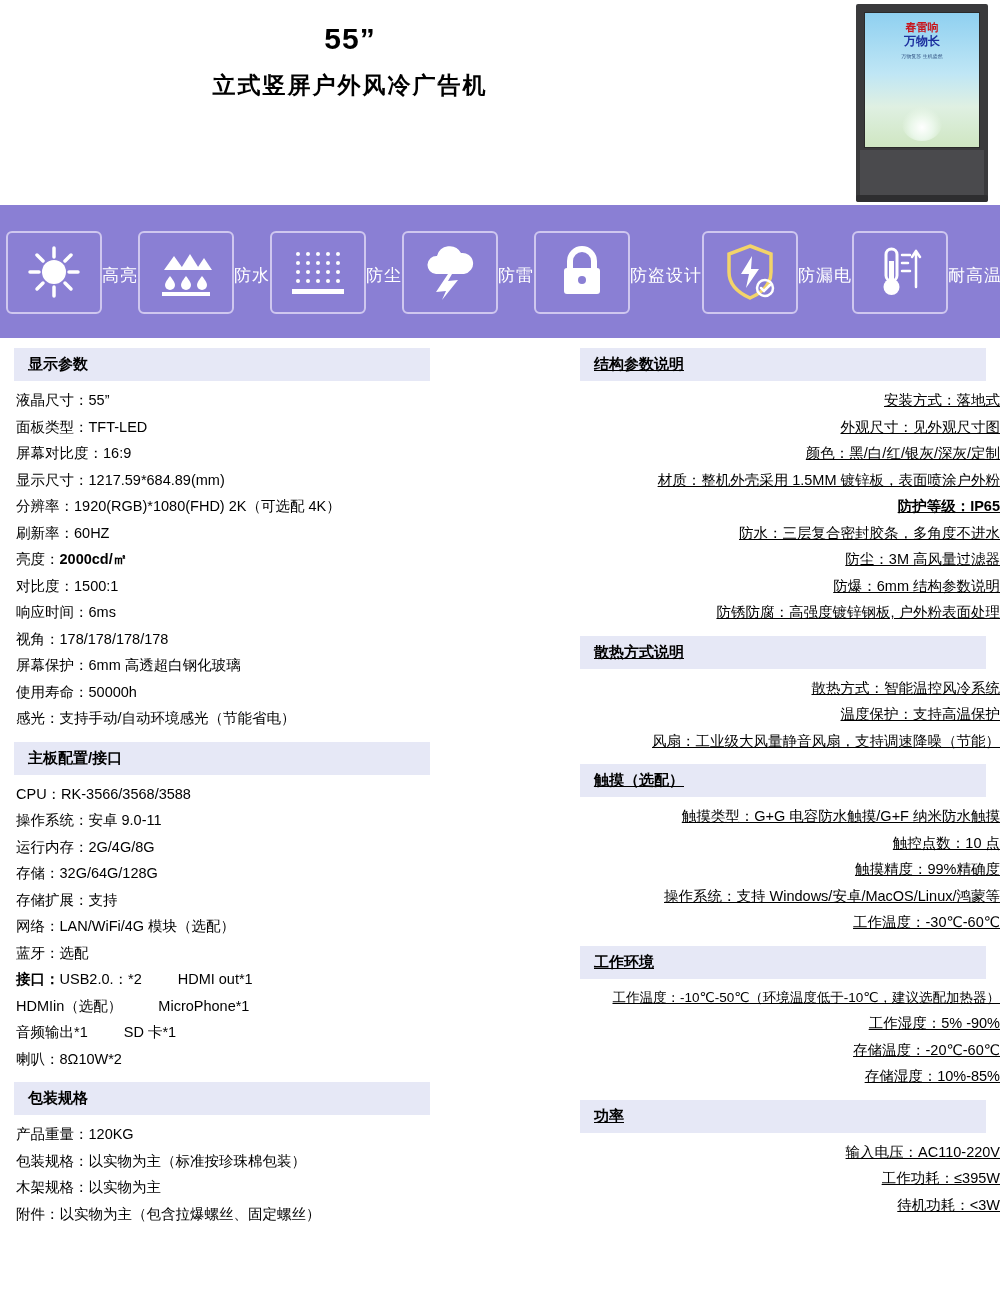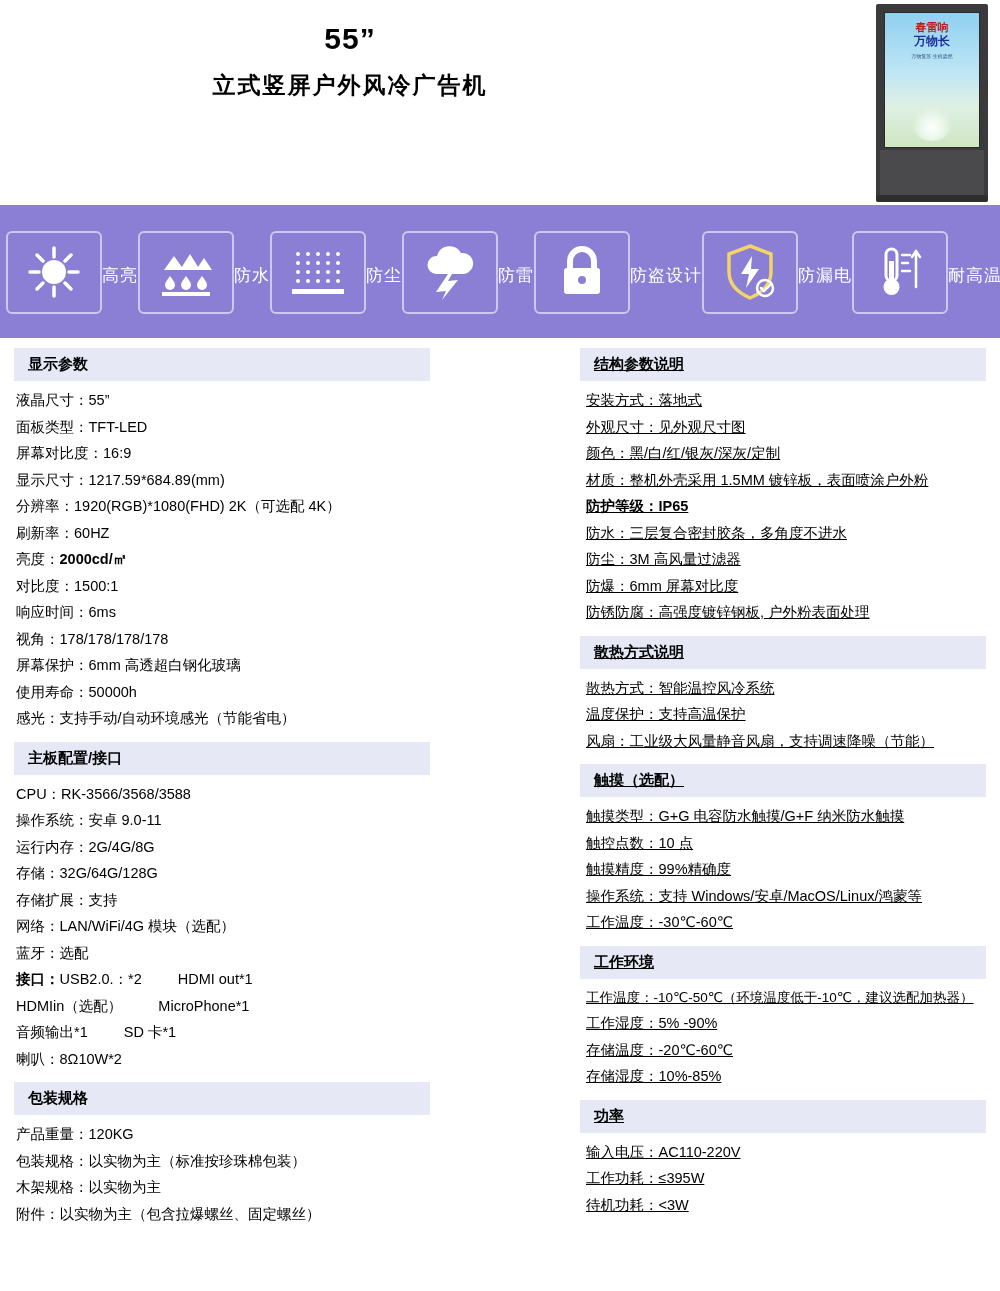--- a/index.html
+++ b/index.html
@@ -19,21 +19,21 @@
     position: absolute; left: 0; top: 22px; width: 700px; text-align: center;
   }
   .title-size {
     font-size: 30px; font-weight: bold; letter-spacing: 1px; margin-bottom: 14px;
   }
   .title-main {
     font-size: 23px; font-weight: bold; letter-spacing: 2px;
   }
   .product-photo {
     position: absolute; right: 12px; top: 4px;
-    width: 112px; height: 198px;
+    width: 132px; height: 198px;
     background: #3a3a3c;
     border-radius: 2px;
     overflow: hidden;
   }
   .photo-screen {
     position: absolute; left: 8px; top: 8px; right: 8px; height: 136px;
     background: linear-gradient(180deg,#8fd0f0 0%,#bfe6f5 45%,#dff0e2 70%,#cfe6c2 100%);
     border: 1px solid #2a2a2a;
   }
   .photo-screen .ph-txt1 {
@@ -90,21 +90,21 @@
     background: #e6e8f6;
     font-size: 15px; font-weight: bold; color: #000;
     padding: 7px 12px 7px 14px;
     margin: 10px 0 6px 0;
   }
   .col-left .sec-head { margin-left: 14px; margin-right: 70px; }
   .col-right .sec-head { margin-left: 80px; margin-right: 14px; }
 
   .rows { font-size: 14.5px; line-height: 1.0; }
   .col-left .rows { padding-left: 16px; }
-  .col-right .rows { padding-left: 86px; }
+  .col-right .rows { padding-left: 86px; text-align: right; }
   .row { padding: 6px 0; white-space: nowrap; }
   .row.b { font-weight: bold; }
   .row .bold { font-weight: bold; }
   .row .gap { display: inline-block; width: 36px; }
 
   .small { font-size: 13.5px; }
 </style>
 </head>
 <body>
 
@@ -336,21 +336,21 @@
 
       <div class="sec-head">结构参数说明</div>
       <div class="rows">
         <div class="row">安装方式：落地式</div>
         <div class="row">外观尺寸：见外观尺寸图</div>
         <div class="row">颜色：黑/白/红/银灰/深灰/定制</div>
         <div class="row">材质：整机外壳采用 1.5MM 镀锌板，表面喷涂户外粉</div>
         <div class="row b">防护等级：IP65</div>
         <div class="row">防水：三层复合密封胶条，多角度不进水</div>
         <div class="row">防尘：3M 高风量过滤器</div>
-        <div class="row">防爆：6mm 屏幕对比度</div>
+        <div class="row">防爆：6mm 结构参数说明</div>
         <div class="row">防锈防腐：高强度镀锌钢板, 户外粉表面处理</div>
       </div>
 
       <div class="sec-head">散热方式说明</div>
       <div class="rows">
         <div class="row">散热方式：智能温控风冷系统</div>
         <div class="row">温度保护：支持高温保护</div>
         <div class="row">风扇：工业级大风量静音风扇，支持调速降噪（节能）</div>
       </div>
 

